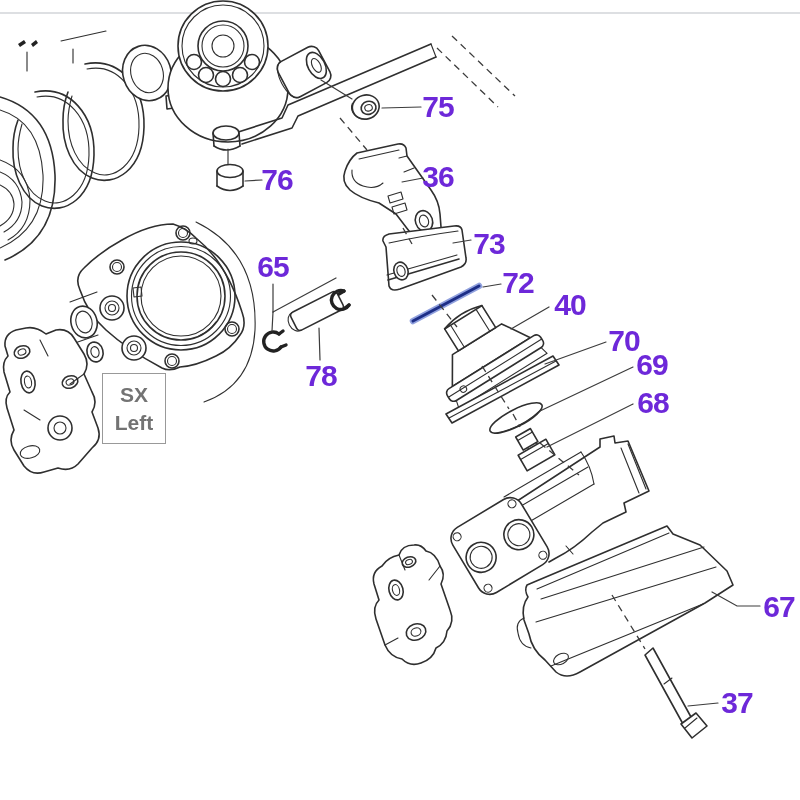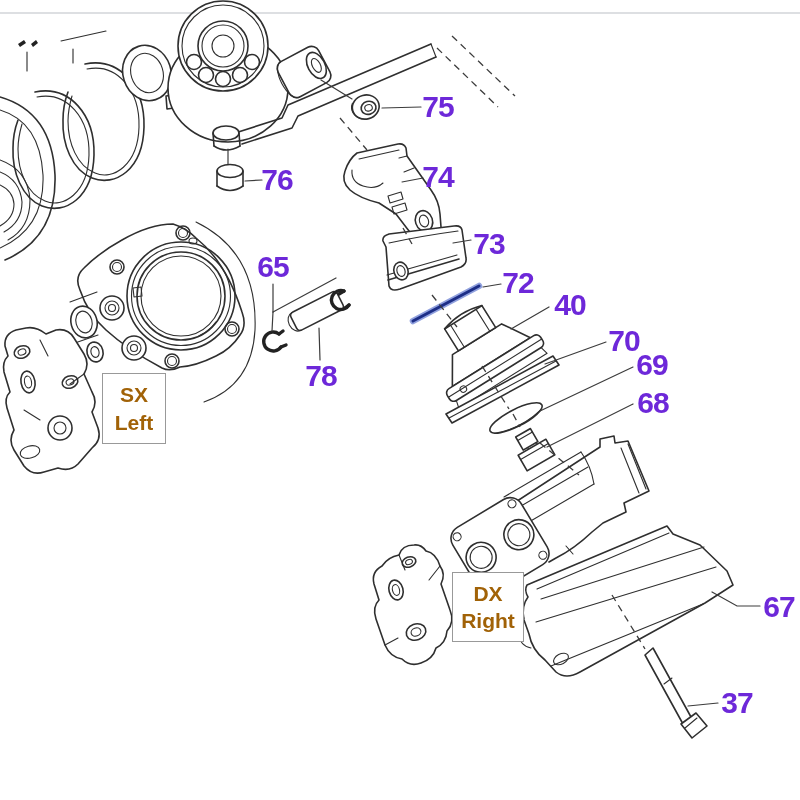--- a/index.html
+++ b/index.html
@@ -10,21 +10,21 @@
   .fw{fill:#ffffff;}
   .thin{stroke-width:1.1;}
   .leader{fill:none;stroke:#3c3c3c;stroke-width:1.2;stroke-linecap:round;}
   .dash{fill:none;stroke:#3c3c3c;stroke-width:1.3;stroke-dasharray:7 5;}
   .clipring{fill:none;stroke:#222;stroke-width:3.4;stroke-linecap:round;}
   .mark{fill:#222;stroke:none;}
   .plabel{position:absolute;transform:translate(-50%,-50%);font-weight:700;font-size:30px;
           letter-spacing:-1px;color:#6d28d9;white-space:nowrap;}
   .sidebox{position:absolute;border:1px solid #999;background:#fff;display:flex;
            flex-direction:column;align-items:center;justify-content:center;
-           font-weight:700;font-size:21px;line-height:1.3;color:#a16207;text-align:center;}
+           font-weight:700;font-size:21px;line-height:1.3;color:#737373;text-align:center;}
 </style>
 </head>
 <body>
 
 <div class="canvas">
 
 <svg width="800" height="800" viewBox="0 0 800 800">
 
   <line x1="0" y1="13" x2="800" y2="13" stroke="#a9aeb6" stroke-width="1.2" opacity="0.8"></line>
 
@@ -337,28 +337,24 @@
 </svg>
 
 <div class="plabel" style="left:737px;top:703px">37</div>
 <div class="plabel" style="left:779px;top:607px">67</div>
 <div class="plabel" style="left:653px;top:403px">68</div>
 <div class="plabel" style="left:652px;top:365px">69</div>
 <div class="plabel" style="left:624px;top:341px">70</div>
 <div class="plabel" style="left:570px;top:305px">40</div>
 <div class="plabel" style="left:518px;top:283px">72</div>
 <div class="plabel" style="left:489px;top:244px">73</div>
-<div class="plabel" style="left:438px;top:177px">74</div>
+<div class="plabel" style="left:438px;top:177px">36</div>
 <div class="plabel" style="left:438px;top:107px">75</div>
 <div class="plabel" style="left:277px;top:180px">76</div>
 <div class="plabel" style="left:273px;top:267px">65</div>
 <div class="plabel" style="left:321px;top:376px">78</div>
 
 <div class="sidebox" style="left:102px;top:373px;width:62px;height:69px">
   <span>SX</span>
   <span>Left</span>
 </div>
-<div class="sidebox" style="left:452px;top:572px;width:70px;height:68px">
-  <span>DX</span>
-  <span>Right</span>
+
 </div>
 
-</div>
-
 </body></html>

